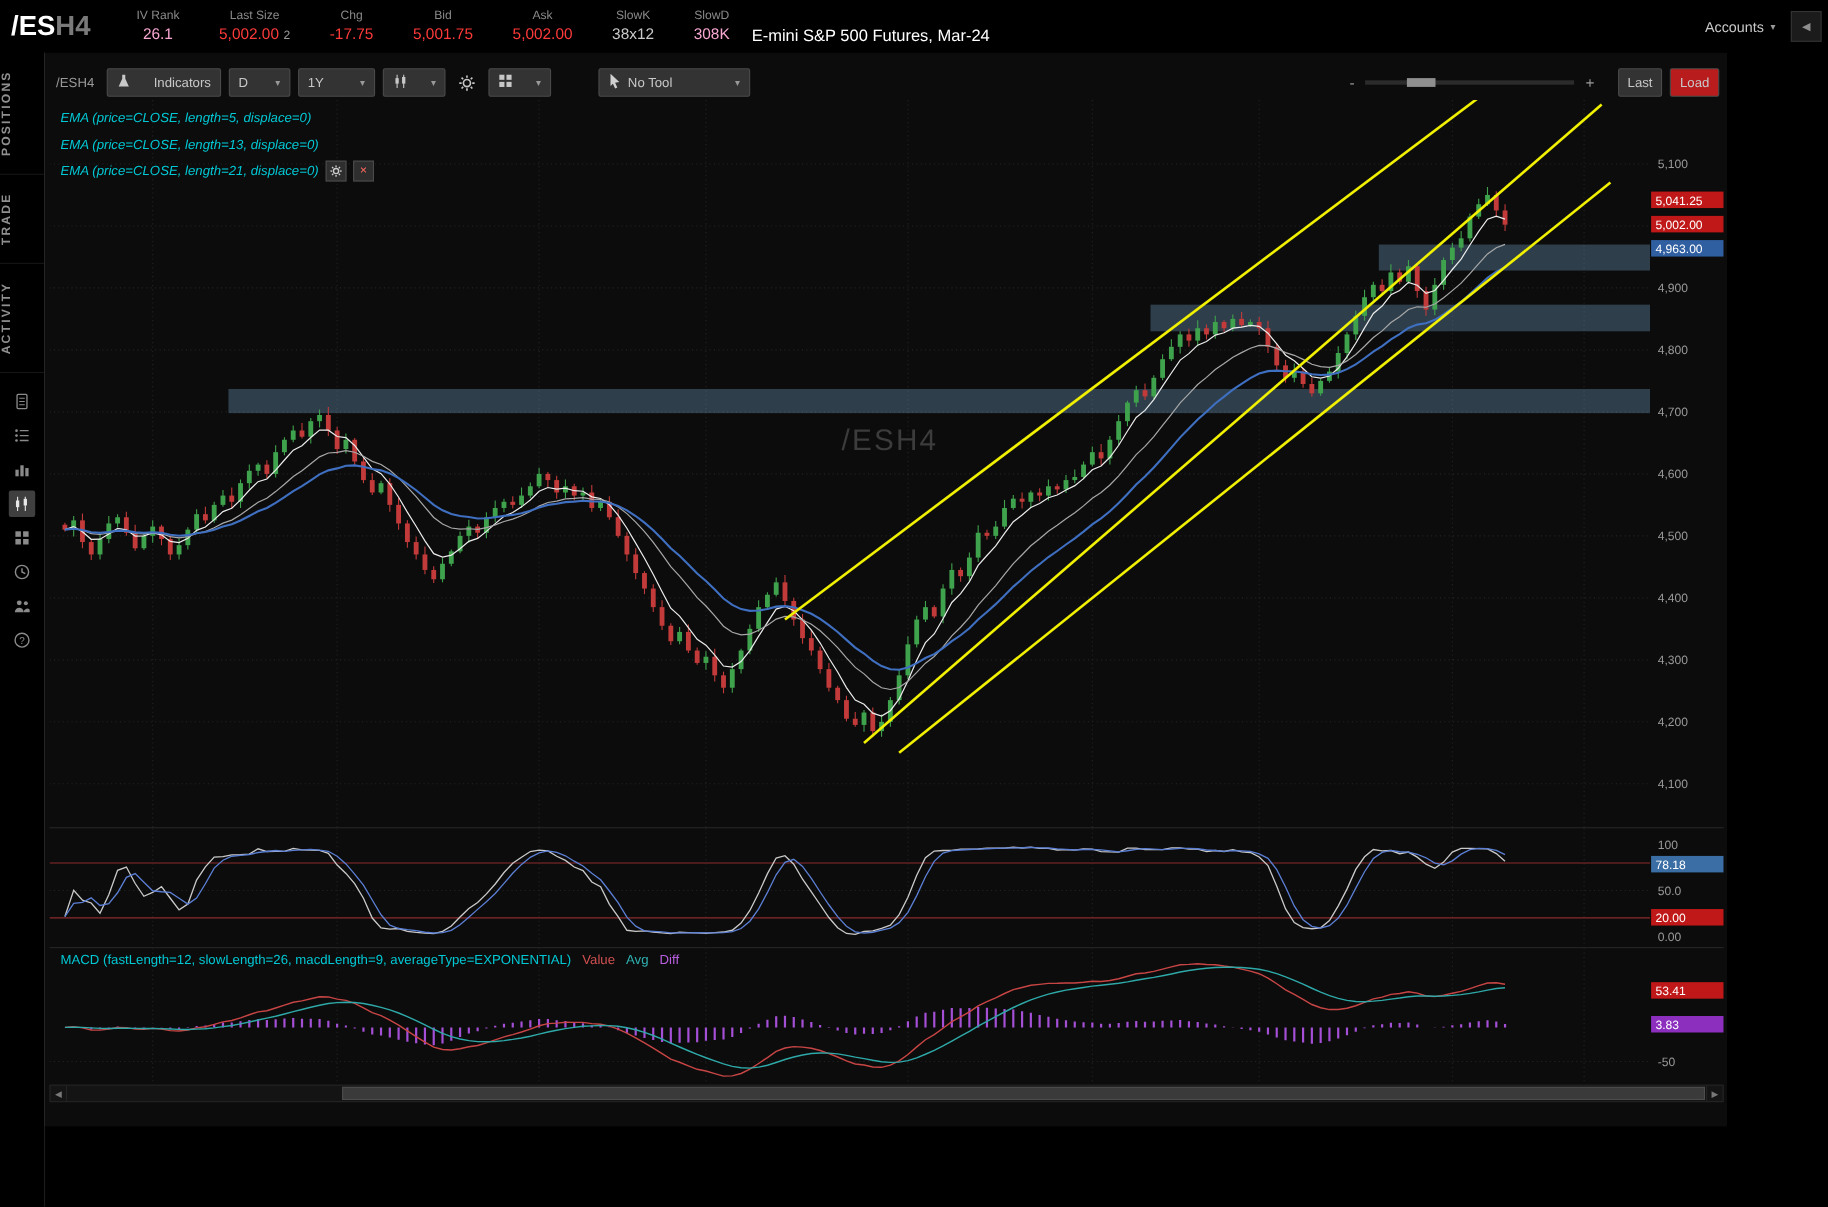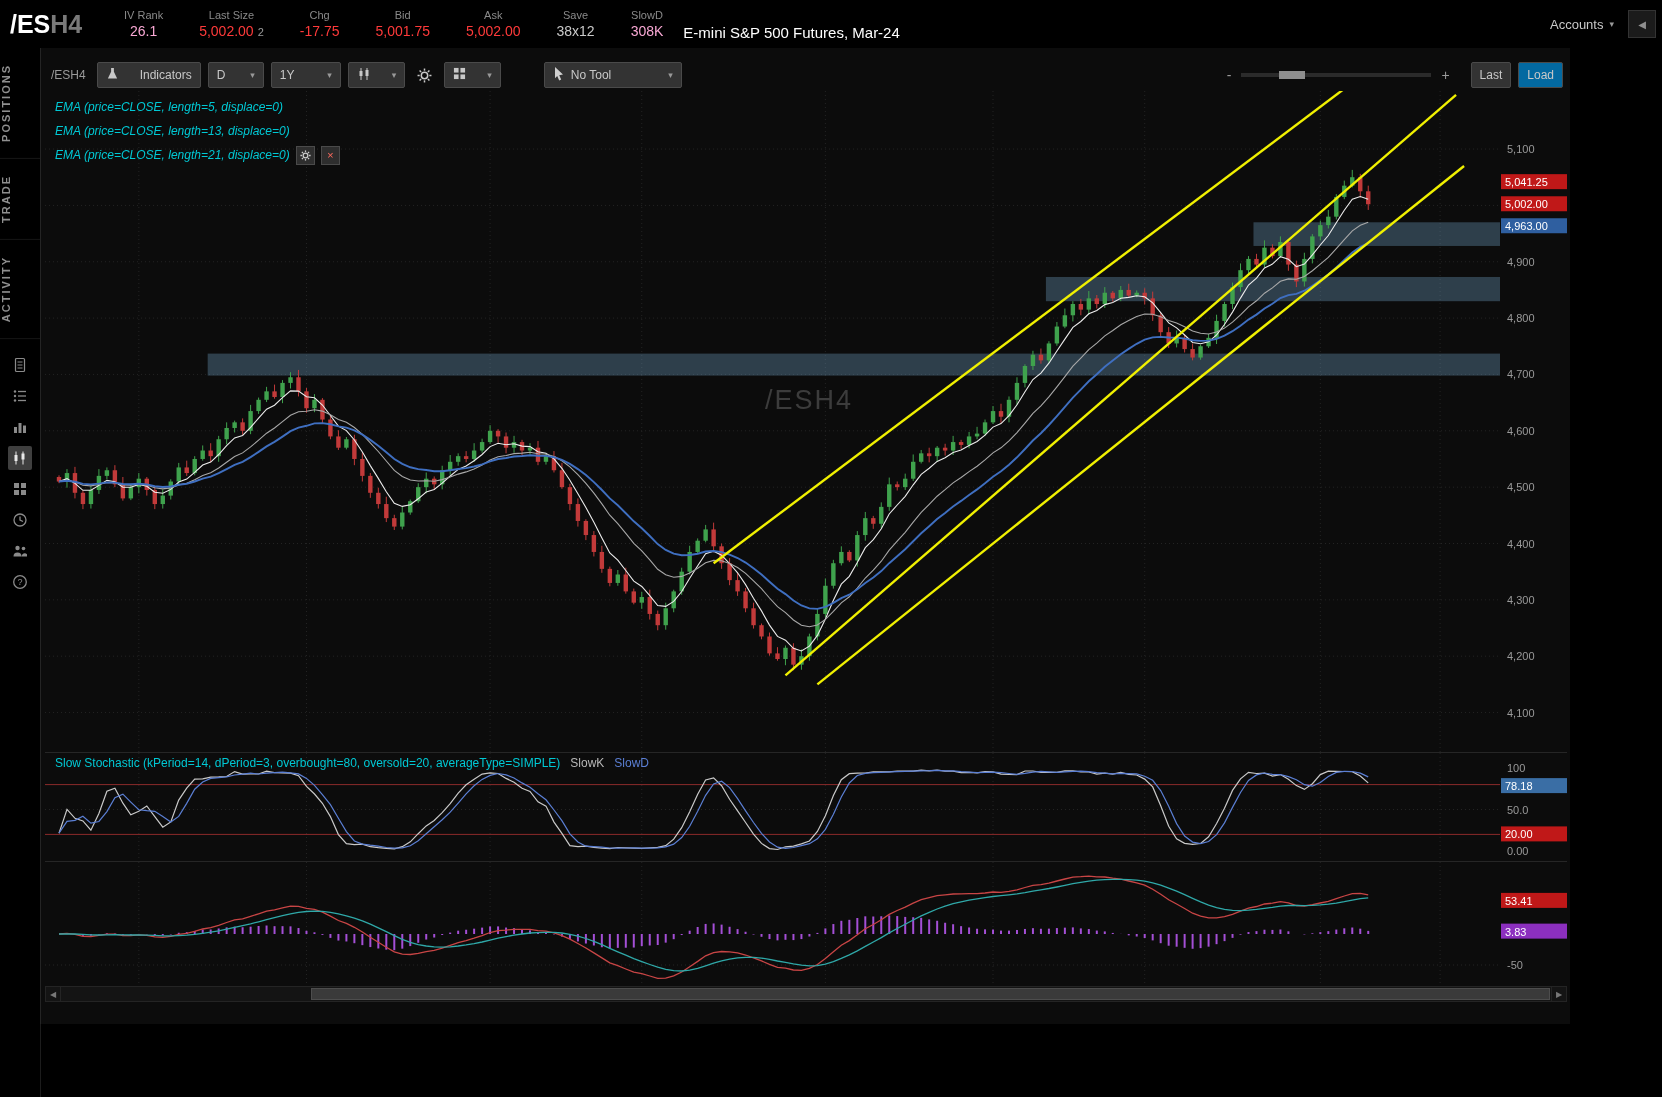--- a/index.html
+++ b/index.html
@@ -34,21 +34,21 @@
   .tb-symbol{color:#9a9a9a;font-size:12px;margin:0 4px 0 6px;}
   .tb-btn{height:24px;background:#333;border:1px solid #4a4a4a;color:#c8c8c8;font-size:12px;
     display:flex;align-items:center;gap:21px;padding:0 8px;border-radius:2px;cursor:pointer;white-space:nowrap;}
   .tb-btn.icon-only{padding:0 5px;}
   .tb-btn.no-box{background:none;border:none;}
   .tb-tool{margin-left:36px;min-width:120px;justify-content:space-between;}
   .zoom{margin-left:auto;display:flex;align-items:center;gap:10px;}
   .zoom-sign{color:#9a9a9a;font-size:14px;cursor:pointer;}
   .zoom-track{width:190px;height:4px;background:#2b2b2b;position:relative;cursor:pointer;}
   .zoom-thumb{position:absolute;left:38px;top:-2px;width:26px;height:8px;background:#8f8f8f;}
-  .tb-save{margin-left:14px;} .tb-load{background:#0369a1;margin-right:4px;}
+  .tb-save{margin-left:14px;} .tb-load{background:#b91c1c;margin-right:4px;}
   
   .panel-price{position:relative;height:661px;margin:0 4px;}
   .panel-stoch{position:relative;height:108px;margin:0 4px;border-top:1px solid #262626;}
   .panel-macd{position:relative;height:122px;margin:0 4px;border-top:1px solid #262626;}
   svg.chart{display:block;}
   .studies{position:absolute;left:10px;top:4px;font-style:italic;}
   .study-row{display:flex;align-items:center;gap:6px;height:24px;font-size:12px;color:#00c8d4;}
   .mini-btn{width:17px;height:17px;background:#2e2e2e;border:1px solid #4a4a4a;display:flex;
     align-items:center;justify-content:center;cursor:pointer;font-size:11px;color:#ff6a5e;line-height:1;}
   .panel-label{position:absolute;left:10px;top:3px;font-size:12px;display:flex;gap:10px;align-items:center;}
@@ -85,21 +85,21 @@
     </div>
     <div class="stat">
       <span class="stat-label">Bid</span>
       <span class="stat-value v-red">5,001.75</span>
     </div>
     <div class="stat">
       <span class="stat-label">Ask</span>
       <span class="stat-value v-red">5,002.00</span>
     </div>
     <div class="stat">
-      <span class="stat-label">Save</span>
+      <span class="stat-label">SlowK</span>
       <span class="stat-value v-dim">38x12</span>
     </div>
     <div class="stat">
       <span class="stat-label">SlowD</span>
       <span class="stat-value v-white">308K</span>
     </div>
   </div>
   <div class="inst-title">E-mini S&amp;P 500 Futures, Mar-24</div>
   <div class="accounts">
     <span>Accounts</span>
@@ -678,25 +678,20 @@
         <text x="1462" y="19" fill="#9a9a9a" font-size="11" text-anchor="start" font-family="Liberation Sans, sans-serif">100</text>
         <text x="1462" y="60.5" fill="#9a9a9a" font-size="11" text-anchor="start" font-family="Liberation Sans, sans-serif">50.0</text>
         <text x="1462" y="102" fill="#9a9a9a" font-size="11" text-anchor="start" font-family="Liberation Sans, sans-serif">0.00</text>
         <polyline points="14.0,80.2 22.0,56.4 30.0,65.3 37.9,67.9 45.9,77.2 53.9,60.4 61.9,38.2 69.9,35.2 77.9,50.2 85.8,61.8 93.8,58.3 101.8,53.0 109.8,63.6 117.8,74.2 125.8,68.9 133.7,47.1 141.7,35.1 149.7,26.2 157.7,25.8 165.7,24.1 173.7,23.9 181.6,23.5 189.6,18.6 197.6,21.1 205.6,21.0 213.6,21.0 221.6,18.2 229.5,19.6 237.5,19.8 245.5,20.1 253.5,22.7 261.5,33.4 269.5,41.0 277.4,50.3 285.4,63.6 293.4,81.6 301.4,90.6 309.4,91.7 317.4,91.1 325.3,93.7 333.3,94.6 341.3,95.3 349.3,95.8 357.3,93.7 365.3,88.8 373.2,80.7 381.2,72.9 389.2,67.5 397.2,59.6 405.2,50.6 413.2,40.2 421.1,31.8 429.1,26.3 437.1,21.1 445.1,19.8 453.1,20.5 461.1,25.4 469.0,29.2 477.0,35.2 485.0,38.4 493.0,48.8 501.0,53.1 509.0,69.1 516.9,80.4 524.9,92.7 532.9,93.7 540.9,93.2 548.9,94.3 556.9,95.1 564.8,95.7 572.8,94.5 580.8,94.8 588.8,95.1 596.8,95.4 604.8,94.8 612.7,94.3 620.7,92.7 628.7,86.2 636.7,74.7 644.7,58.8 652.7,41.2 660.6,27.0 668.6,24.9 676.6,32.7 684.6,46.3 692.6,57.9 700.6,69.5 708.5,81.1 716.5,90.4 724.5,95.6 732.5,96.5 740.5,93.8 748.4,93.2 756.4,90.9 764.4,88.0 772.4,78.5 780.4,62.7 788.4,42.6 796.3,26.7 804.3,20.7 812.3,20.2 820.3,20.0 828.3,18.9 836.3,18.9 844.2,18.8 852.2,18.1 860.2,18.1 868.2,18.1 876.2,17.2 884.2,17.9 892.1,17.2 900.1,18.2 908.1,18.2 916.1,19.7 924.1,19.4 932.1,19.9 940.0,18.7 948.0,18.9 956.0,21.2 964.0,21.5 972.0,21.6 980.0,18.0 987.9,18.0 995.9,19.3 1003.9,19.4 1011.9,19.4 1019.9,17.8 1027.9,17.8 1035.8,19.0 1043.8,19.0 1051.8,21.2 1059.8,20.2 1067.8,21.1 1075.8,19.4 1083.7,21.4 1091.7,22.0 1099.7,26.1 1107.7,33.9 1115.7,52.7 1123.7,73.3 1131.6,85.7 1139.6,90.3 1147.6,91.3 1155.6,90.5 1163.6,83.8 1171.6,70.5 1179.5,55.3 1187.5,37.4 1195.5,25.9 1203.5,19.3 1211.5,20.5 1219.5,20.2 1227.4,23.1 1235.4,21.6 1243.4,26.2 1251.4,32.6 1259.4,36.4 1267.4,30.7 1275.3,21.6 1283.3,18.2 1291.3,18.3 1299.3,18.5 1307.3,18.7 1315.3,23.0 1323.2,29.9" fill="none" stroke="#c9c9c9" stroke-width="1.2"></polyline>
         <polyline points="14.0,80.2 22.0,68.3 30.0,67.3 37.9,63.2 45.9,70.2 53.9,68.5 61.9,58.6 69.9,44.6 77.9,41.2 85.8,49.1 93.8,56.8 101.8,57.7 109.8,58.3 117.8,63.6 125.8,68.9 133.7,63.4 141.7,50.4 149.7,36.2 157.7,29.0 165.7,25.4 173.7,24.6 181.6,23.8 189.6,22.0 197.6,21.1 205.6,20.2 213.6,21.0 221.6,20.1 229.5,19.6 237.5,19.2 245.5,19.8 253.5,20.9 261.5,25.4 269.5,32.4 277.4,41.6 285.4,51.7 293.4,65.2 301.4,78.6 309.4,88.0 317.4,91.1 325.3,92.2 333.3,93.1 341.3,94.5 349.3,95.2 357.3,94.9 365.3,92.8 373.2,87.7 381.2,80.8 389.2,73.7 397.2,66.7 405.2,59.2 413.2,50.1 421.1,40.9 429.1,32.8 437.1,26.4 445.1,22.4 453.1,20.5 461.1,21.9 469.0,25.0 477.0,29.9 485.0,34.3 493.0,40.8 501.0,46.8 509.0,57.0 516.9,67.6 524.9,80.8 532.9,89.0 540.9,93.2 548.9,93.7 556.9,94.2 564.8,95.0 572.8,95.1 580.8,95.0 588.8,94.8 596.8,95.1 604.8,95.1 612.7,94.8 620.7,93.9 628.7,91.1 636.7,84.5 644.7,73.3 652.7,58.3 660.6,42.3 668.6,31.0 676.6,28.2 684.6,34.6 692.6,45.6 700.6,57.9 708.5,69.5 716.5,80.3 724.5,89.0 732.5,94.2 740.5,95.3 748.4,94.5 756.4,92.6 764.4,90.7 772.4,85.8 780.4,76.4 788.4,61.2 796.3,44.0 804.3,30.0 812.3,22.5 820.3,20.3 828.3,19.7 836.3,19.3 844.2,18.9 852.2,18.6 860.2,18.3 868.2,18.1 876.2,17.8 884.2,17.7 892.1,17.4 900.1,17.8 908.1,17.9 916.1,18.7 924.1,19.1 932.1,19.7 940.0,19.3 948.0,19.2 956.0,19.6 964.0,20.5 972.0,21.4 980.0,20.4 987.9,19.2 995.9,18.4 1003.9,18.9 1011.9,19.4 1019.9,18.9 1027.9,18.3 1035.8,18.2 1043.8,18.6 1051.8,19.7 1059.8,20.2 1067.8,20.9 1075.8,20.3 1083.7,20.6 1091.7,20.9 1099.7,23.2 1107.7,27.3 1115.7,37.6 1123.7,53.3 1131.6,70.6 1139.6,83.1 1147.6,89.1 1155.6,90.7 1163.6,88.5 1171.6,81.6 1179.5,69.9 1187.5,54.4 1195.5,39.5 1203.5,27.5 1211.5,21.9 1219.5,20.0 1227.4,21.3 1235.4,21.6 1243.4,23.6 1251.4,26.8 1259.4,31.7 1267.4,33.2 1275.3,29.6 1283.3,23.5 1291.3,19.4 1299.3,18.3 1307.3,18.5 1315.3,20.1 1323.2,23.9" fill="none" stroke="#5b7fd4" stroke-width="1.2"></polyline>
         <rect x="1456" y="25.11059999999999" width="66" height="15" fill="#3a6ea5"></rect>
         <text x="1460" y="37.11059999999999" fill="#ffffff" font-size="11" text-anchor="start" font-family="Liberation Sans, sans-serif">78.18</text>
         <rect x="1456" y="73.39999999999999" width="66" height="15" fill="#c01818"></rect>
         <text x="1460" y="85.39999999999999" fill="#ffffff" font-size="11" text-anchor="start" font-family="Liberation Sans, sans-serif">20.00</text>
       </svg>
-    <div class="panel-label">
-      <span class="c-cyan">Slow Stochastic (kPeriod=14, dPeriod=3, overbought=80, oversold=20, averageType=SIMPLE)</span>
-      <span class="c-gray">SlowK</span>
-      <span class="c-blue">SlowD</span>
-    </div>
   </div>
 
   <div class="panel-macd">
     <svg id="svg-macd" class="chart" width="1522" height="122" viewBox="0 0 1522 122">
         <line x1="93.8314606741573" x2="93.8314606741573" y1="0" y2="122" stroke="#242424" stroke-dasharray="1,3"></line>
         <line x1="261.47752808988764" x2="261.47752808988764" y1="0" y2="122" stroke="#242424" stroke-dasharray="1,3"></line>
         <line x1="445.08988764044943" x2="445.08988764044943" y1="0" y2="122" stroke="#242424" stroke-dasharray="1,3"></line>
         <line x1="596.7696629213483" x2="596.7696629213483" y1="0" y2="122" stroke="#242424" stroke-dasharray="1,3"></line>
         <line x1="780.3820224719101" x2="780.3820224719101" y1="0" y2="122" stroke="#242424" stroke-dasharray="1,3"></line>
         <line x1="948.0280898876405" x2="948.0280898876405" y1="0" y2="122" stroke="#242424" stroke-dasharray="1,3"></line>
@@ -872,20 +867,26 @@
           <line x1="1315.252808988764" x2="1315.252808988764" y1="72" y2="66.6553895730089" stroke="#a44fd6" stroke-width="2"></line>
           <line x1="1323.2359550561798" x2="1323.2359550561798" y1="72" y2="68.88329141717932" stroke="#a44fd6" stroke-width="2"></line>
         </g>
         <polyline points="14.0,72.0 22.0,71.3 30.0,72.4 37.9,74.3 45.9,74.5 53.9,73.4 61.9,72.1 69.9,72.2 77.9,73.6 85.8,73.7 93.8,72.9 101.8,73.4 109.8,74.9 117.8,75.3 125.8,74.4 133.7,72.4 141.7,71.4 149.7,69.3 157.7,67.0 165.7,65.7 173.7,63.3 181.6,60.5 189.6,57.9 197.6,56.9 205.6,54.4 213.6,51.8 221.6,49.2 229.5,47.9 237.5,45.9 245.5,44.2 253.5,44.3 261.5,46.3 269.5,47.4 277.4,50.2 285.4,54.2 293.4,58.5 301.4,61.3 309.4,65.3 317.4,70.0 325.3,75.2 333.3,80.3 341.3,85.3 349.3,89.9 357.3,92.1 365.3,92.5 373.2,91.4 381.2,89.6 389.2,88.4 397.2,86.1 405.2,83.4 413.2,80.6 421.1,78.6 429.1,76.2 437.1,73.6 445.1,70.5 453.1,68.6 461.1,68.1 469.0,67.3 477.0,67.4 485.0,67.4 493.0,68.6 501.0,69.1 509.0,70.8 516.9,73.6 524.9,77.2 532.9,81.5 540.9,86.0 548.9,90.9 556.9,95.9 564.8,100.9 572.8,103.7 580.8,107.0 588.8,110.1 596.8,111.7 604.8,114.0 612.7,116.3 620.7,116.1 628.7,113.9 636.7,110.0 644.7,104.8 652.7,99.4 660.6,93.8 668.6,90.7 676.6,89.5 684.6,89.9 692.6,90.9 700.6,93.0 708.5,95.9 716.5,98.9 724.5,102.4 732.5,105.3 740.5,106.2 748.4,108.0 756.4,108.3 764.4,106.3 772.4,102.5 780.4,96.6 788.4,89.7 796.3,83.2 804.3,78.6 812.3,72.8 820.3,66.7 828.3,62.5 836.3,57.8 844.2,52.4 852.2,48.5 860.2,45.1 868.2,41.2 876.2,37.7 884.2,35.7 892.1,33.7 900.1,32.9 908.1,32.0 916.1,31.9 924.1,31.6 932.1,31.6 940.0,31.0 948.0,30.0 956.0,30.3 964.0,29.4 972.0,27.8 980.0,25.5 987.9,23.3 995.9,22.6 1003.9,21.1 1011.9,19.0 1019.9,17.0 1027.9,15.1 1035.8,14.7 1043.8,14.1 1051.8,14.8 1059.8,15.0 1067.8,16.2 1075.8,17.2 1083.7,19.0 1091.7,20.8 1099.7,23.2 1107.7,27.2 1115.7,32.3 1123.7,37.8 1131.6,42.0 1139.6,46.5 1147.6,51.2 1155.6,54.1 1163.6,55.8 1171.6,55.8 1179.5,54.6 1187.5,52.3 1195.5,49.2 1203.5,46.1 1211.5,44.5 1219.5,42.0 1227.4,41.2 1235.4,39.6 1243.4,40.8 1251.4,43.5 1259.4,44.0 1267.4,42.7 1275.3,41.0 1283.3,39.3 1291.3,36.7 1299.3,34.0 1307.3,31.6 1315.3,31.4 1323.2,32.8" fill="none" stroke="#c84545" stroke-width="1.3"></polyline>
         <polyline points="14.0,72.0 22.0,71.9 30.0,72.0 37.9,72.4 45.9,72.9 53.9,73.0 61.9,72.8 69.9,72.7 77.9,72.9 85.8,73.0 93.8,73.0 101.8,73.1 109.8,73.4 117.8,73.8 125.8,73.9 133.7,73.6 141.7,73.2 149.7,72.4 157.7,71.3 165.7,70.2 173.7,68.8 181.6,67.1 189.6,65.3 197.6,63.6 205.6,61.8 213.6,59.8 221.6,57.7 229.5,55.7 237.5,53.7 245.5,51.8 253.5,50.3 261.5,49.5 269.5,49.1 277.4,49.3 285.4,50.3 293.4,51.9 301.4,53.8 309.4,56.1 317.4,58.9 325.3,62.2 333.3,65.8 341.3,69.7 349.3,73.7 357.3,77.4 365.3,80.4 373.2,82.6 381.2,84.0 389.2,84.9 397.2,85.1 405.2,84.8 413.2,84.0 421.1,82.9 429.1,81.6 437.1,80.0 445.1,78.1 453.1,76.2 461.1,74.6 469.0,73.1 477.0,72.0 485.0,71.0 493.0,70.6 501.0,70.3 509.0,70.4 516.9,71.0 524.9,72.3 532.9,74.1 540.9,76.5 548.9,79.4 556.9,82.7 564.8,86.3 572.8,89.8 580.8,93.2 588.8,96.6 596.8,99.6 604.8,102.5 612.7,105.2 620.7,107.4 628.7,108.7 636.7,109.0 644.7,108.1 652.7,106.4 660.6,103.9 668.6,101.2 676.6,98.9 684.6,97.1 692.6,95.8 700.6,95.3 708.5,95.4 716.5,96.1 724.5,97.4 732.5,99.0 740.5,100.4 748.4,101.9 756.4,103.2 764.4,103.8 772.4,103.6 780.4,102.2 788.4,99.7 796.3,96.4 804.3,92.8 812.3,88.8 820.3,84.4 828.3,80.0 836.3,75.6 844.2,70.9 852.2,66.5 860.2,62.2 868.2,58.0 876.2,53.9 884.2,50.3 892.1,47.0 900.1,44.2 908.1,41.7 916.1,39.8 924.1,38.1 932.1,36.8 940.0,35.7 948.0,34.5 956.0,33.7 964.0,32.8 972.0,31.8 980.0,30.6 987.9,29.1 995.9,27.8 1003.9,26.5 1011.9,25.0 1019.9,23.4 1027.9,21.7 1035.8,20.3 1043.8,19.1 1051.8,18.2 1059.8,17.6 1067.8,17.3 1075.8,17.3 1083.7,17.6 1091.7,18.2 1099.7,19.2 1107.7,20.8 1115.7,23.1 1123.7,26.1 1131.6,29.2 1139.6,32.7 1147.6,36.4 1155.6,39.9 1163.6,43.1 1171.6,45.6 1179.5,47.4 1187.5,48.4 1195.5,48.6 1203.5,48.1 1211.5,47.4 1219.5,46.3 1227.4,45.3 1235.4,44.1 1243.4,43.5 1251.4,43.5 1259.4,43.6 1267.4,43.4 1275.3,42.9 1283.3,42.2 1291.3,41.1 1299.3,39.7 1307.3,38.1 1315.3,36.7 1323.2,35.9" fill="none" stroke="#2fa8a8" stroke-width="1.3"></polyline>
         <rect x="1456" y="30.885800000000003" width="66" height="15" fill="#c01818"></rect>
         <text x="1460" y="42.8858" fill="#ffffff" font-size="11" text-anchor="start" font-family="Liberation Sans, sans-serif">53.41</text>
         <rect x="1456" y="61.6254" width="66" height="15" fill="#8c2fbf"></rect>
         <text x="1460" y="73.6254" fill="#ffffff" font-size="11" text-anchor="start" font-family="Liberation Sans, sans-serif">3.83</text>
       </svg>
+    <div class="panel-label">
+      <span class="c-cyan">MACD (fastLength=12, slowLength=26, macdLength=9, averageType=EXPONENTIAL)</span>
+      <span class="c-red">Value</span>
+      <span class="c-teal">Avg</span>
+      <span class="c-purple">Diff</span>
+    </div>
   </div>
 
 
   <div class="scrollbar">
     <div class="sb-arrow sb-left">◀</div>
     <div class="sb-thumb"></div>
     <div class="sb-arrow sb-right">▶</div>
   </div>
 </div>
 

